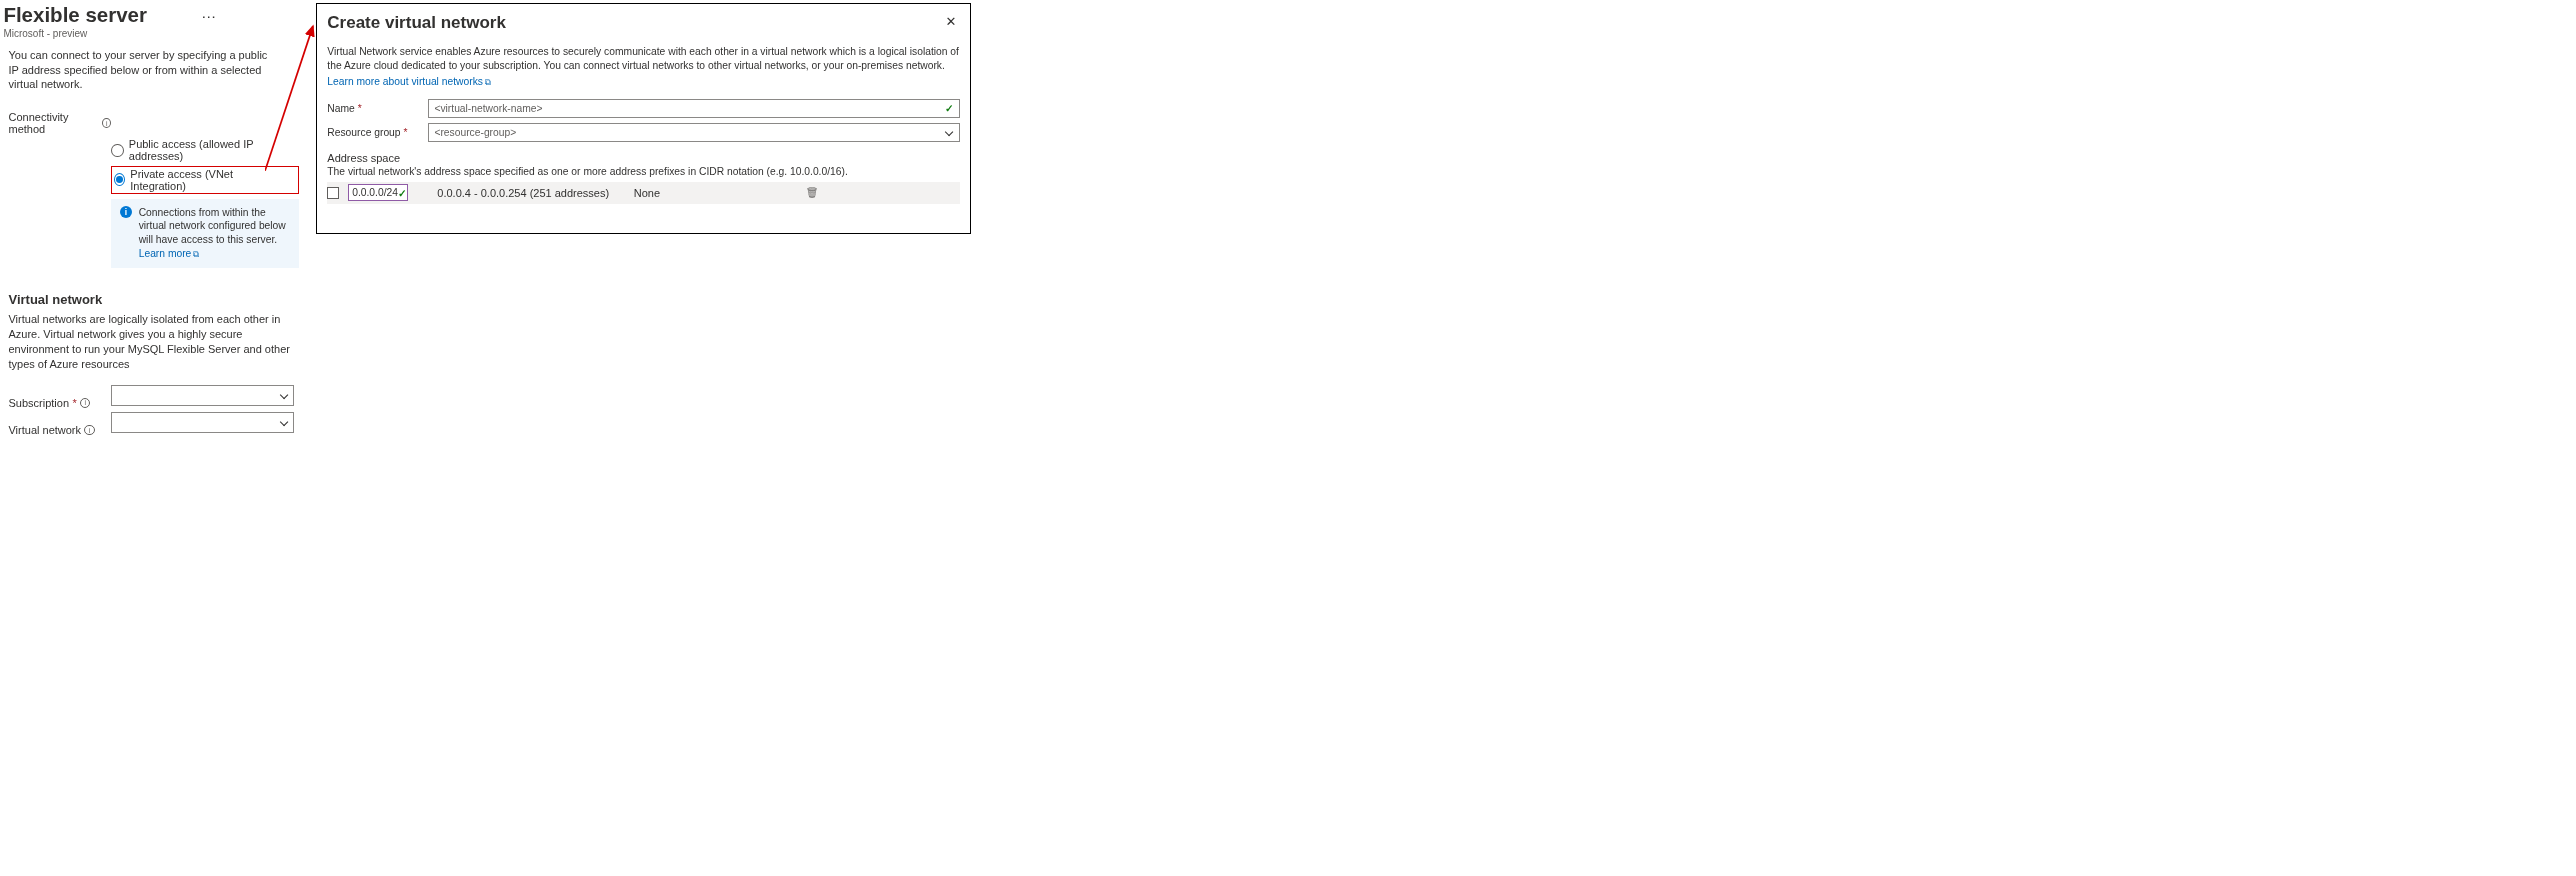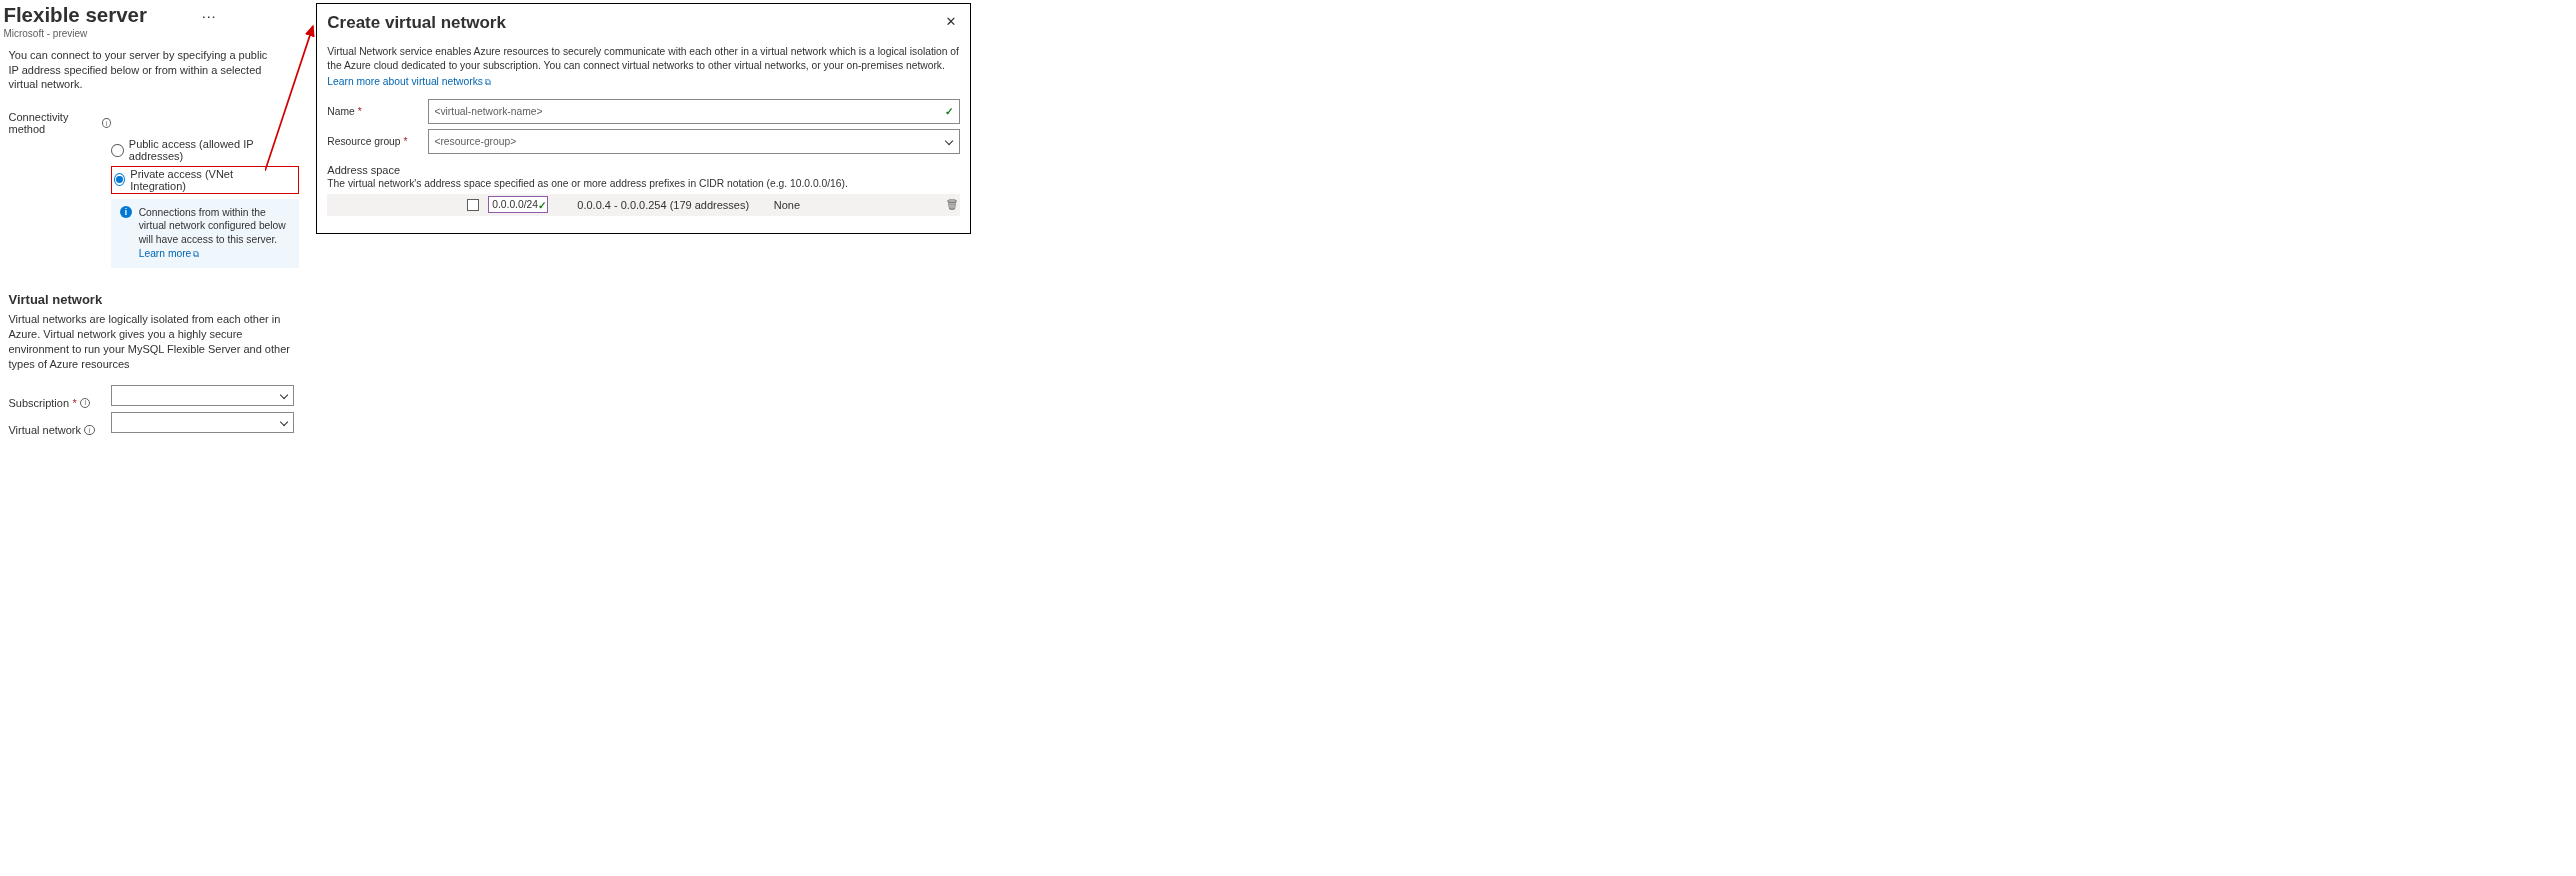--- a/index.html
+++ b/index.html
@@ -48,30 +48,30 @@
   
   .right { position:absolute; left:316px; top:3.4px; width:655px; height:231px; border:1.7px solid #000; background:#fff; padding:8.5px 10.3px 10.3px 10.3px; overflow:hidden;}
   .pane-header { display:flex; justify-content:space-between; align-items:flex-start; }
   .pane-title { font-size:17px; font-weight:600; margin:0 0 12px 0; }
   .close-x { font-size:13px; cursor:pointer; padding:1.7px 3.4px; line-height:1; }
   .pane-desc { font-size:10.3px; line-height:1.4; margin-bottom:1.7px;}
   .learn-link { font-size:10.3px; }
 
   .r-form-row { display:flex; align-items:center; margin:5.1px 0; }
   .r-label { width:101px; font-size:10.3px; }
-  .r-input { flex:1; border:0.9px solid #8a8886; height:25px; display:flex; align-items:center; padding:0 5.1px; justify-content:space-between; font-size:10.3px; background:#fff;text-align:center;}
+  .r-input { flex:1; border:0.9px solid #8a8886; height:19px; display:flex; align-items:center; padding:0 5.1px; justify-content:space-between; font-size:10.3px; background:#fff;text-align:center;}
   .r-input.place { color:#605e5c; }
   .check-green { color:#107c10; font-weight:600; }
 
   .r-section-h { font-size:11px; font-weight:400; margin:10.3px 0 1.7px 0; }
   .r-section-d { font-size:10.3px; margin:0 0 5.1px 0; }
 
   .addr-head, .addr-row { display:flex; align-items:center; gap:8.5px; }
   .addr-head { font-size:10.3px; font-weight:400; padding:3.4px 0; }
-  .addr-row { background:#f3f2f1; padding:2.6px 0;justify-content:flex-end; }
+  .addr-row { background:#f3f2f1; padding:2.6px 0; }
   .cb-outer { width:12px; height:12px; border:0.9px solid #605e5c; background:#fff; }
   .col-range { width:81px; }
   .col-addr { width:188px; }
   .col-over { width:162px; }
   .col-trash { width:15.4px; text-align:center; }
   .range-input { border:0.9px solid #8f5ba6; height:17px; width:60px; display:flex; align-items:center; justify-content:space-between; padding:0 3.4px; font-size:10.3px; background:#fff;}
   .trash-icon { color:#605e5c; cursor:pointer; font-size:10.3px; }
 </style>
 </head>
 <body>
@@ -194,21 +194,21 @@
     <div class="r-section-d">The virtual network's address space specified as one or more address prefixes in CIDR notation (e.g. 10.0.0.0/16).</div>
 
     <div class="addr-row">
       <span class="cb-outer"></span>
       <span class="col-range">
         <span class="range-input">
           <span>0.0.0.0/24</span>
           <span class="check-green">✓</span>
         </span>
       </span>
-      <span class="col-addr">0.0.0.4 - 0.0.0.254 (179 addresses)</span>
+      <span class="col-addr">0.0.0.4 - 0.0.0.254 (251 addresses)</span>
       <span class="col-over">None</span>
       <span class="col-trash trash-icon">🗑</span>
     </div>
 
     
     
 
     
     
   </div>

